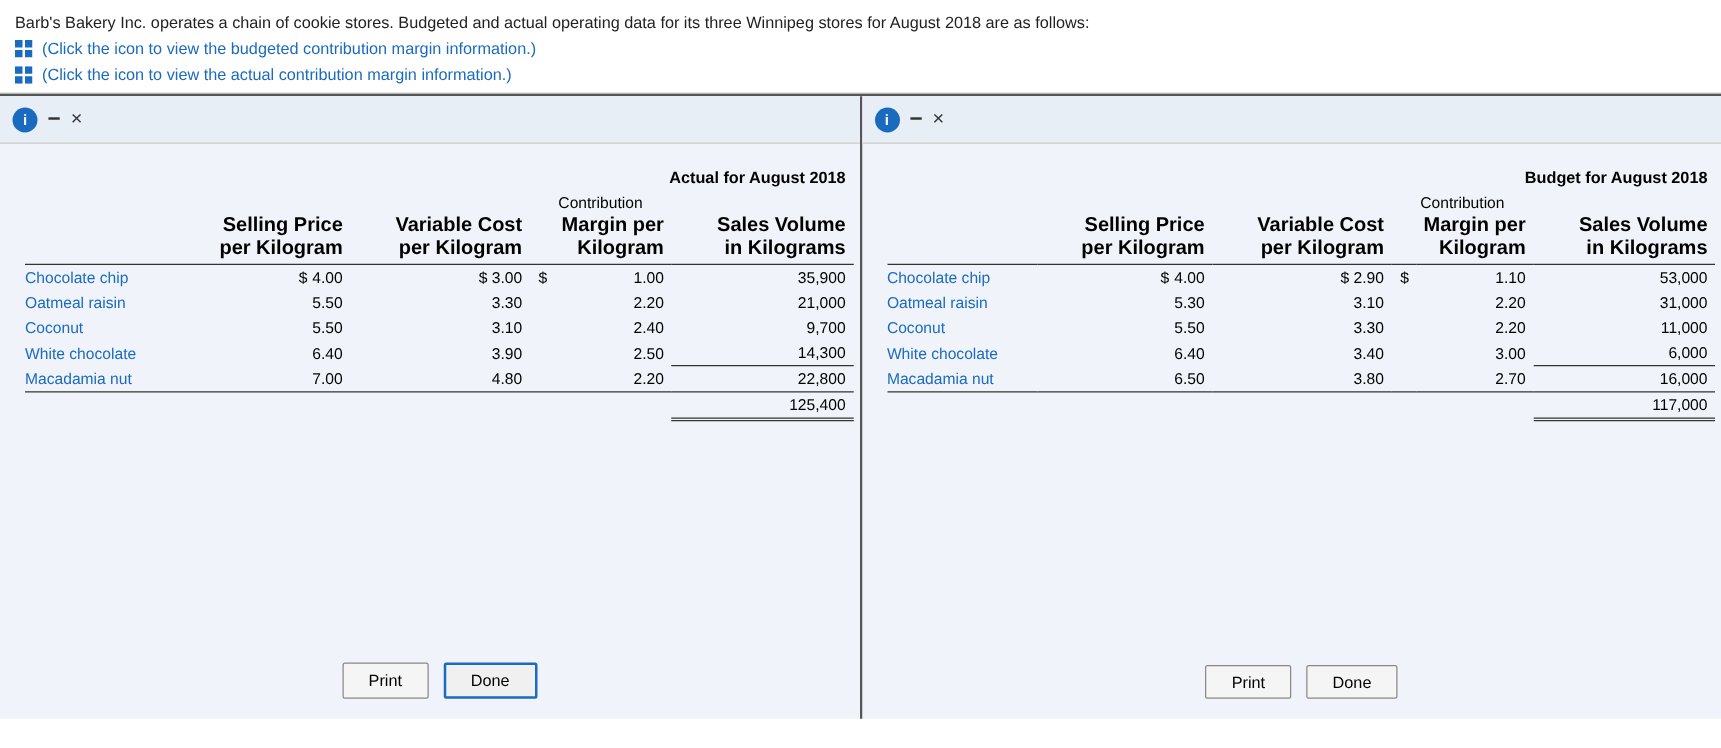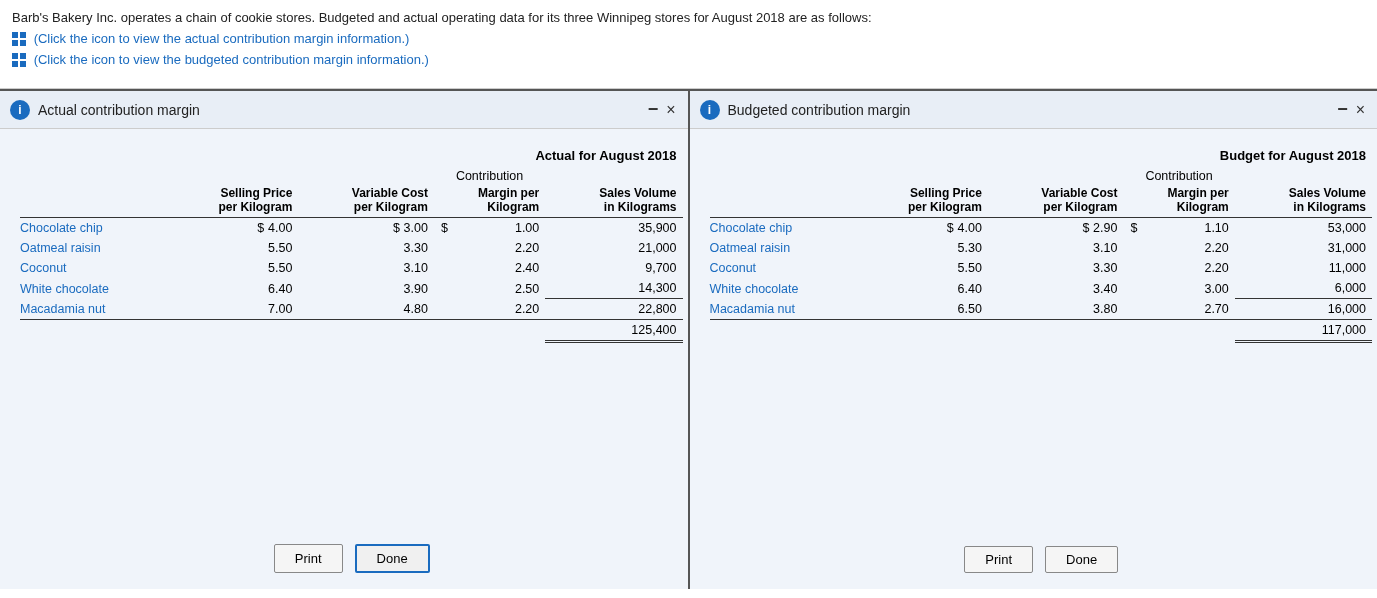--- a/index.html
+++ b/index.html
@@ -4,21 +4,21 @@
   <style>
     * { box-sizing: border-box; margin: 0; padding: 0; }
     body {
       font-family: Arial, sans-serif;
       font-size: 13px;
       background: #fff;
       width: 1377px;
       min-height: 598px;
     }
     .top-section {
-      padding: 8px 12px 18px 12px;
+      padding: 8px 12px 4px 12px;
       border-bottom: 1px solid #ccc;
       font-size: 13px;
       color: #222;
       line-height: 1.6;
     }
     .top-section .link-row {
       color: #1a6bbf;
       font-size: 13px;
     }
     .panels-container {
@@ -106,21 +106,21 @@
       padding-bottom: 6px;
     }
     .header-top th {
       font-weight: normal;
       text-align: center;
       padding-bottom: 0;
     }
     .header-sub th {
       font-weight: bold;
       border-bottom: 1px solid #333;
-      font-size: 12px;
+      font-size: 16px;
     }
     .data-row td {
       border: none;
       font-size: 12.5px;
     }
     .total-row td {
       border-top: 1px solid #333;
       font-weight: normal;
     }
     .double-underline {
@@ -159,41 +159,40 @@
 
 <div class="top-section">
   <div>Barb's Bakery Inc. operates a chain of cookie stores. Budgeted and actual operating data for its three Winnipeg stores for August 2018 are as follows:</div>
   <div class="link-row">
     <svg width="14" height="14" viewBox="0 0 14 14" style="vertical-align:middle;margin-right:4px;">
       <rect x="0" y="0" width="6" height="6" fill="#1a6bbf"></rect>
       <rect x="8" y="0" width="6" height="6" fill="#1a6bbf"></rect>
       <rect x="0" y="8" width="6" height="6" fill="#1a6bbf"></rect>
       <rect x="8" y="8" width="6" height="6" fill="#1a6bbf"></rect>
     </svg>
-    <span>(Click the icon to view the actual contribution margin information.)</span>
+    <span>(Click the icon to view the budgeted contribution margin information.)</span>
   </div>
   <div class="link-row">
     <svg width="14" height="14" viewBox="0 0 14 14" style="vertical-align:middle;margin-right:4px;">
       <rect x="0" y="0" width="6" height="6" fill="#1a6bbf"></rect>
       <rect x="8" y="0" width="6" height="6" fill="#1a6bbf"></rect>
       <rect x="0" y="8" width="6" height="6" fill="#1a6bbf"></rect>
       <rect x="8" y="8" width="6" height="6" fill="#1a6bbf"></rect>
     </svg>
-    <span>(Click the icon to view the budgeted contribution margin information.)</span>
+    <span>(Click the icon to view the actual contribution margin information.)</span>
   </div>
 </div>
 
 <div class="panels-container">
 
   <div class="panel">
     <div class="panel-header">
       <div class="info-icon">
         <span>i</span>
       </div>
-      <span class="panel-title">Actual contribution margin</span>
       <div class="panel-controls">
         <span style="font-size:18px;font-weight:bold;cursor:pointer;">−</span>
         <span style="font-size:16px;cursor:pointer;">×</span>
       </div>
     </div>
     <div class="panel-body">
       <table class="data-table">
         <thead>
           <tr>
             <td colspan="6" class="table-title">Actual for August 2018</td>
@@ -283,21 +282,20 @@
       <button class="btn">Print</button>
       <button class="btn btn-primary">Done</button>
     </div>
   </div>
 
   <div class="panel">
     <div class="panel-header">
       <div class="info-icon">
         <span>i</span>
       </div>
-      <span class="panel-title">Budgeted contribution margin</span>
       <div class="panel-controls">
         <span style="font-size:18px;font-weight:bold;cursor:pointer;">−</span>
         <span style="font-size:16px;cursor:pointer;">×</span>
       </div>
     </div>
     <div class="panel-body">
       <table class="data-table">
         <thead>
           <tr>
             <td colspan="6" class="table-title">Budget for August 2018</td>

